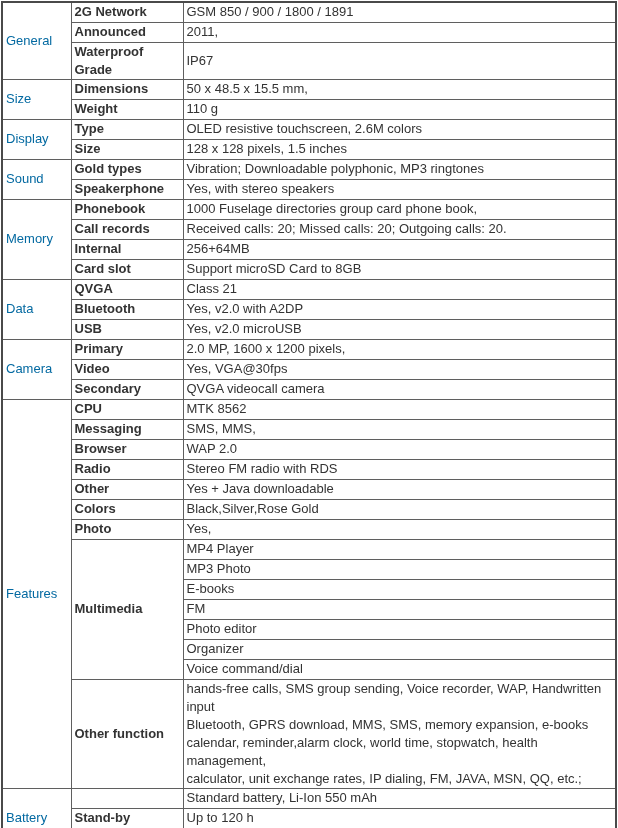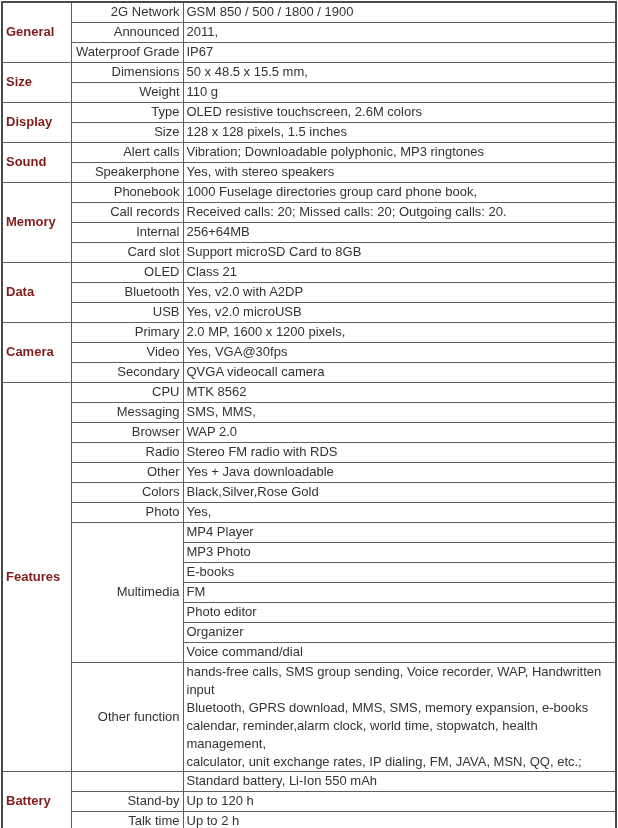--- a/index.html
+++ b/index.html
@@ -25,45 +25,44 @@
     line-height: 18px;
     padding: 0 3px;
     vertical-align: middle;
     overflow: hidden;
     word-wrap: break-word;
   }
   table.spec tr {
     height: 20px;
   }
   td.cat {
+    font-weight: normal;
+    color: #0369a1;
+  }
+  td.lbl {
     font-weight: bold;
-    color: #7f1d1d;
-  }
-  td.lbl {
-    font-weight: normal;
-    text-align: right;
   }
   td.val {
     white-space: pre-line;
   }
 </style>
 </head>
 <body>
 
 <table class="spec">
   <colgroup>
     <col style="width:69px">
     <col style="width:112px">
     <col>
   </colgroup>
   <tbody>
       <tr>
         <td class="cat" rowspan="3">General</td>
         <td class="lbl" rowspan="1">2G Network</td>
-        <td class="val">GSM 850 / 500 / 1800 / 1900</td>
+        <td class="val">GSM 850 / 900 / 1800 / 1891</td>
       </tr>
       <tr>
         <td class="lbl" rowspan="1">Announced</td>
         <td class="val">2011,</td>
       </tr>
       <tr>
         <td class="lbl" rowspan="1">Waterproof Grade</td>
         <td class="val">IP67</td>
       </tr>
       <tr>
@@ -79,21 +78,21 @@
         <td class="cat" rowspan="2">Display</td>
         <td class="lbl" rowspan="1">Type</td>
         <td class="val">OLED resistive touchscreen, 2.6M colors</td>
       </tr>
       <tr>
         <td class="lbl" rowspan="1">Size</td>
         <td class="val">128 x 128 pixels, 1.5 inches</td>
       </tr>
       <tr>
         <td class="cat" rowspan="2">Sound</td>
-        <td class="lbl" rowspan="1">Alert calls</td>
+        <td class="lbl" rowspan="1">Gold types</td>
         <td class="val">Vibration; Downloadable polyphonic, MP3 ringtones</td>
       </tr>
       <tr>
         <td class="lbl" rowspan="1">Speakerphone</td>
         <td class="val">Yes, with stereo speakers</td>
       </tr>
       <tr>
         <td class="cat" rowspan="4">Memory</td>
         <td class="lbl" rowspan="1">Phonebook</td>
         <td class="val">1000 Fuselage directories group card phone book,</td>
@@ -105,21 +104,21 @@
       <tr>
         <td class="lbl" rowspan="1">Internal</td>
         <td class="val">256+64MB</td>
       </tr>
       <tr>
         <td class="lbl" rowspan="1">Card slot</td>
         <td class="val">Support microSD Card to 8GB</td>
       </tr>
       <tr>
         <td class="cat" rowspan="3">Data</td>
-        <td class="lbl" rowspan="1">OLED</td>
+        <td class="lbl" rowspan="1">QVGA</td>
         <td class="val">Class 21</td>
       </tr>
       <tr>
         <td class="lbl" rowspan="1">Bluetooth</td>
         <td class="val">Yes, v2.0 with A2DP</td>
       </tr>
       <tr>
         <td class="lbl" rowspan="1">USB</td>
         <td class="val">Yes, v2.0 microUSB</td>
       </tr>

